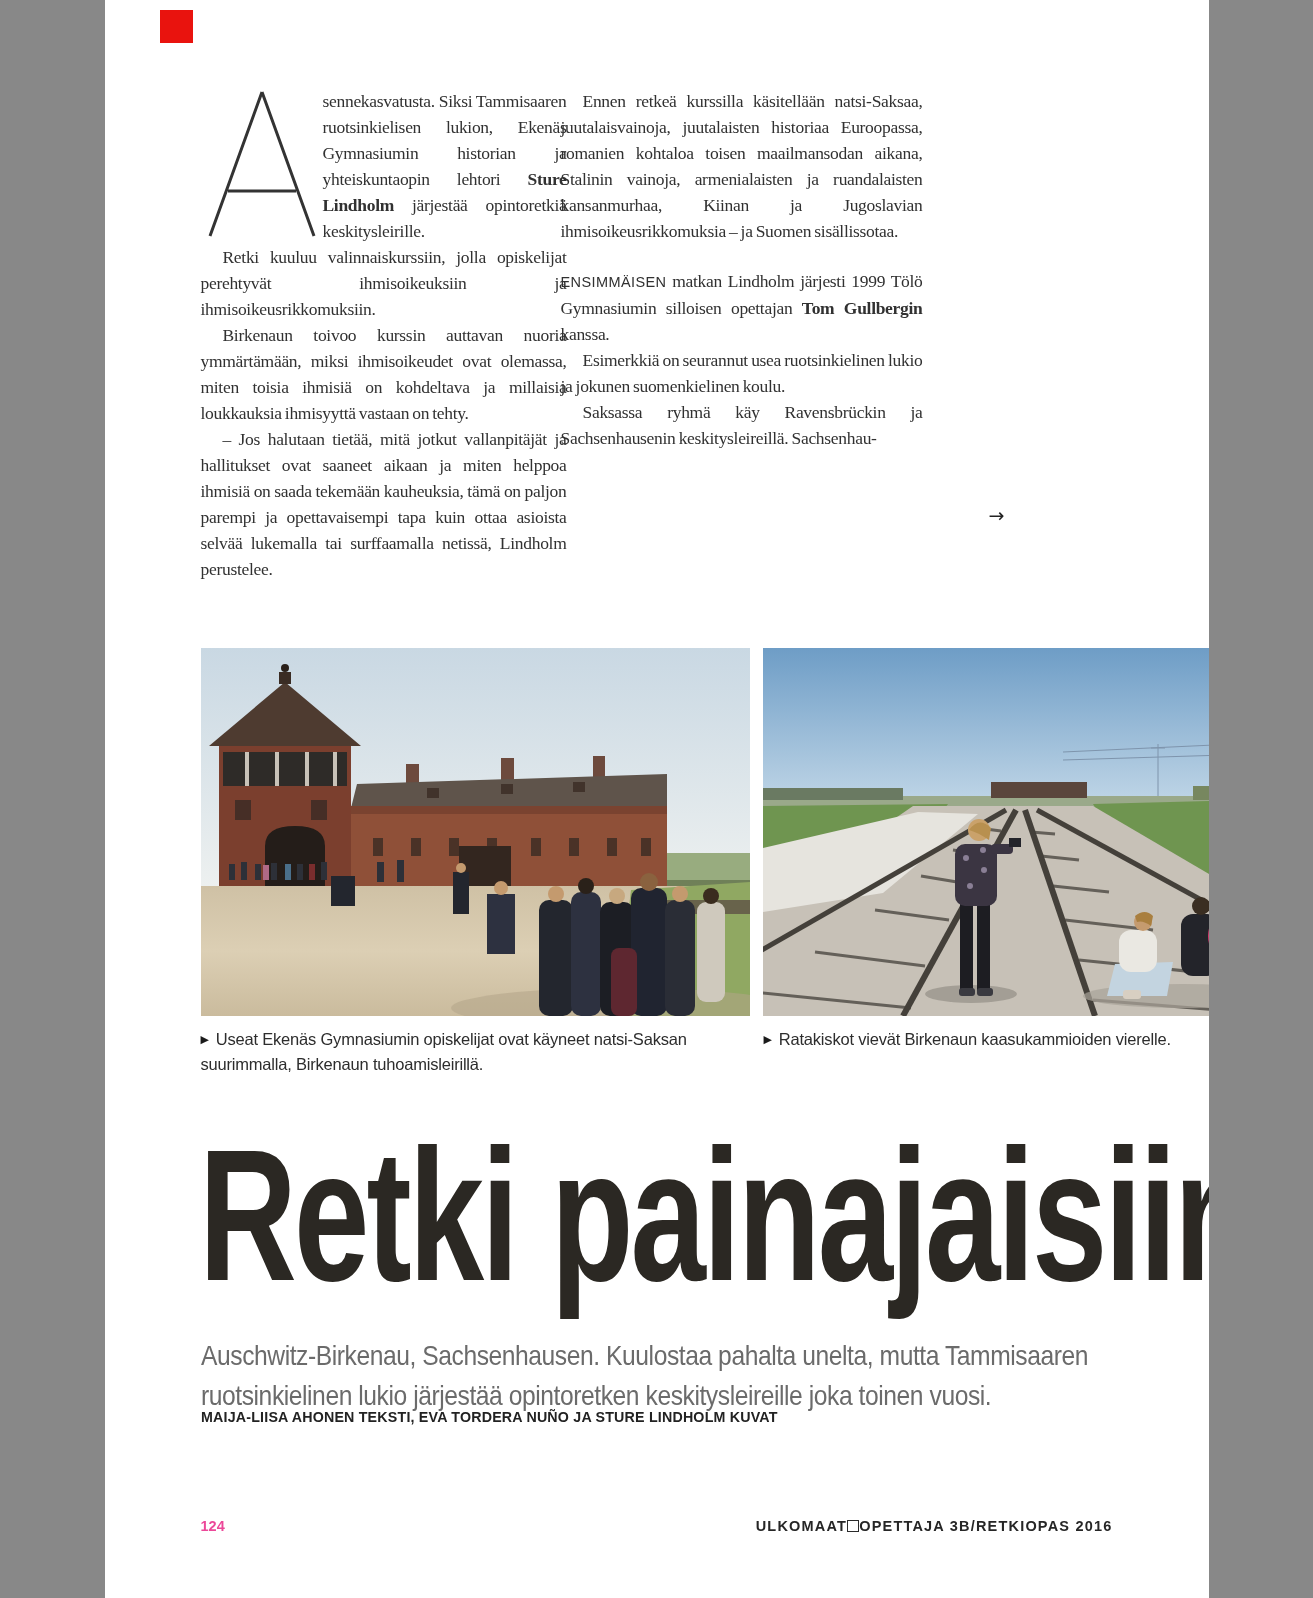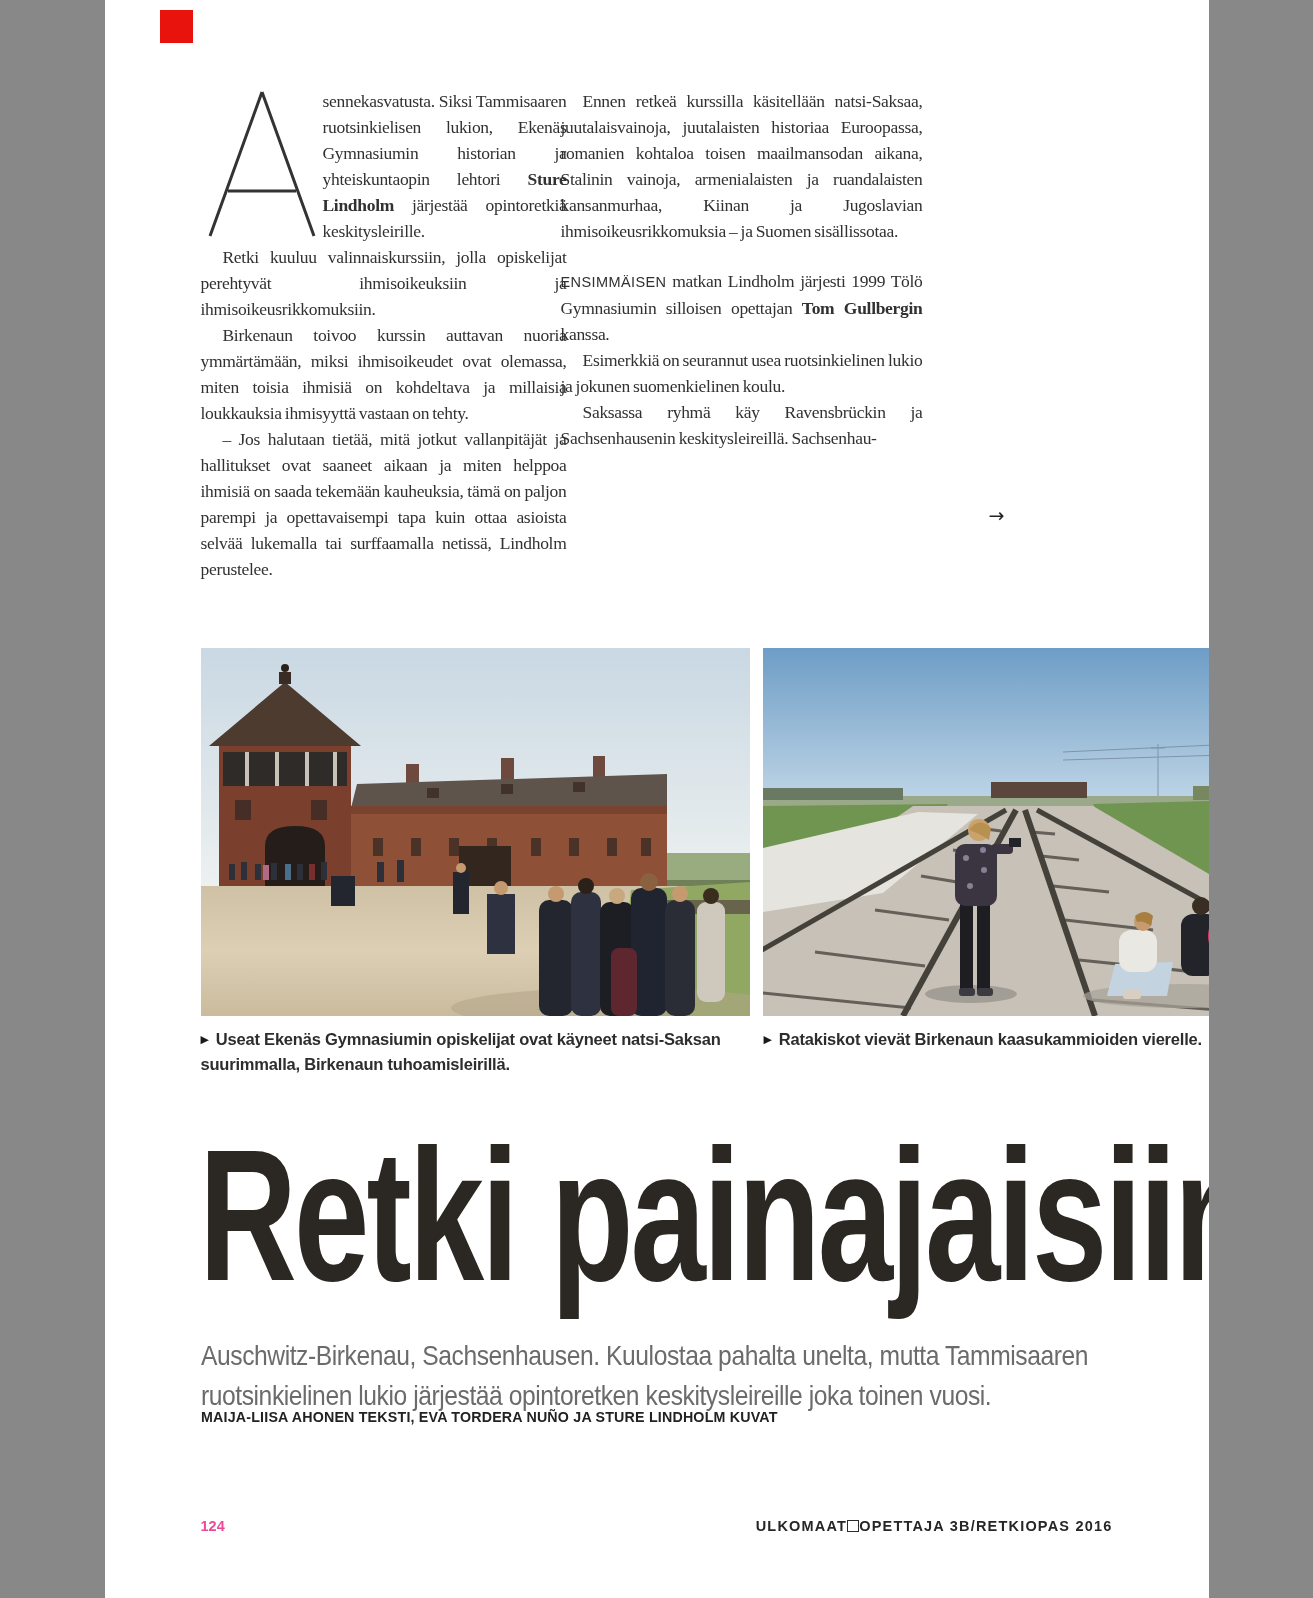--- a/index.html
+++ b/index.html
@@ -24,21 +24,21 @@
   .dropcap svg{display:block;overflow:visible;}
   .cont-arrow{position:absolute;left:884px;top:504px;font-family:"DejaVu Sans",sans-serif;
               font-size:19px;color:#222;}
   
   .photo{position:absolute;top:648px;height:368px;overflow:hidden;background:#ccc;}
   .photo-left{left:96px;width:549px;}
   .photo-right{left:658px;width:559px;}
   .photo svg{display:block;}
   
   .caption{position:absolute;top:1028px;width:540px;
-           font-family:"Liberation Sans",sans-serif;font-weight:700;
+           font-family:"Liberation Sans",sans-serif;font-weight:400;
            font-size:16.5px;line-height:23px;letter-spacing:-0.2px;color:#2d2d2d;}
   .caption-left{left:96px;}
   .caption-right{left:659px;}
   .caption .marker{font-family:"DejaVu Sans",sans-serif;font-size:11px;margin-right:7px;
                    position:relative;top:-2px;color:#1a1a1a;}
   
   .headline-svg{position:absolute;left:92px;top:1128px;}
   
   .lede{position:absolute;left:96px;top:1336px;width:1020px;
         font-family:"Liberation Sans",sans-serif;font-weight:400;

